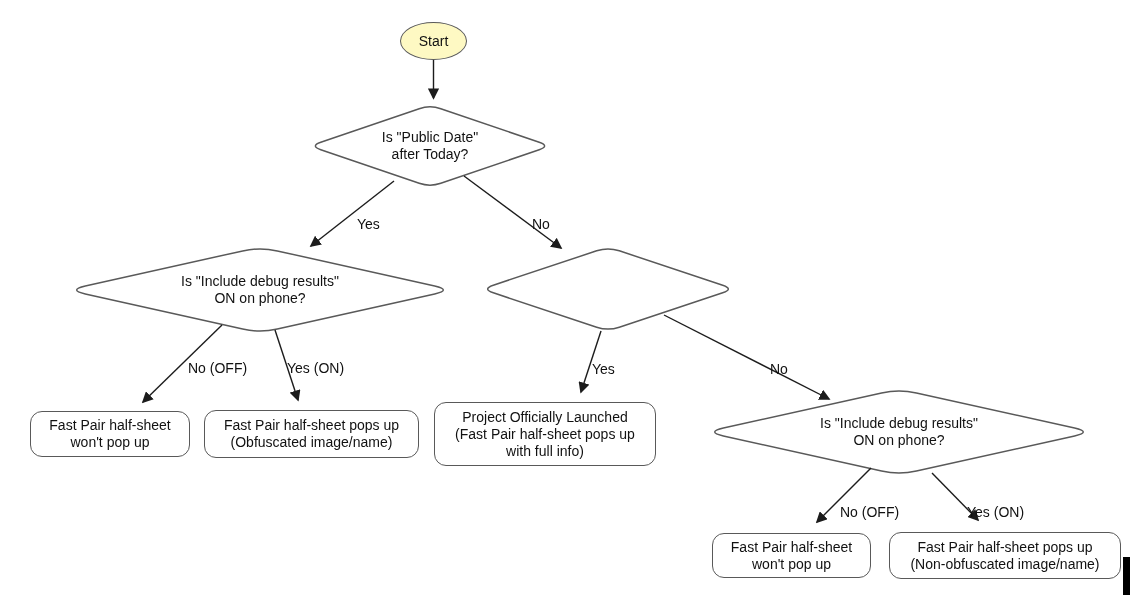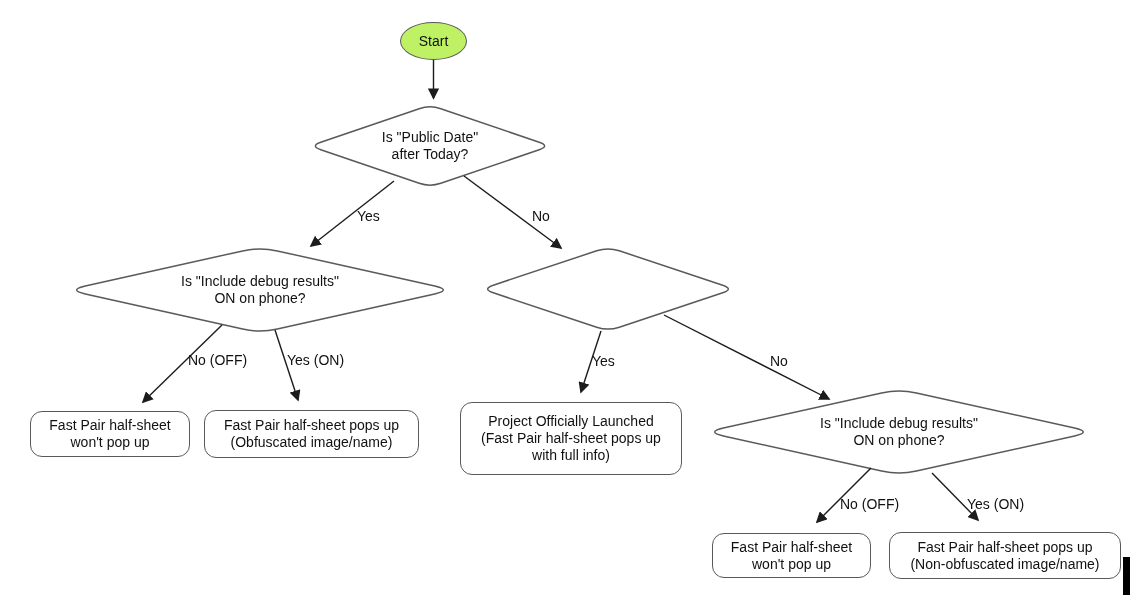--- a/index.html
+++ b/index.html
@@ -13,23 +13,23 @@
   }
   .shapes { position:absolute; left:0; top:0; }
   .shape { fill:#ffffff; stroke:var(--shape-stroke,#595959); stroke-width:1.5; }
   .edge  { stroke:var(--arrow,#1c1c1c); stroke-width:1.4; fill:none; }
   .ahp   { fill:var(--arrow,#1c1c1c); }
   .node {
     position:absolute; display:flex; align-items:center; justify-content:center;
     text-align:center; font-size:14px; line-height:17px; white-space:pre-line;
   }
   .box { border:1.5px solid var(--shape-stroke,#595959); border-radius:12px; background:#fff; }
-  .ellipse { border:1.5px solid var(--shape-stroke,#595959); border-radius:50%; background:#bef264; }
+  .ellipse { border:1.5px solid var(--shape-stroke,#595959); border-radius:50%; background:#fef9c3; }
   .dlabel { transform:translate(-50%,-50%); width:max-content; }
-  .elabel { position:absolute; font-size:14px; line-height:16px; white-space:nowrap; }
+  .elabel { position:absolute; font-size:14px; line-height:16px; white-space:nowrap;margin-top:8px; }
   .caret { position:absolute; left:1123px; top:557px; width:7px; height:38px; background:#000; }
 </style>
 </head>
 <body>
 
 <div class="stage">
 
   <svg class="shapes" width="1133" height="598">
     <defs>
       <marker id="ah" viewBox="0 0 10 10" refX="8.5" refY="5" markerWidth="8" markerHeight="8" orient="auto-start-reverse">
@@ -59,21 +59,21 @@
 after Today?</div>
   <div class="node dlabel" style="left:260px;top:290px">Is "Include debug results"
 ON on phone?</div>
   <div class="node dlabel" style="left:899px;top:432px">Is "Include debug results"
 ON on phone?</div>
 
   <div class="node box" style="left:30px;top:411px;width:160px;height:46px">Fast Pair half-sheet
 won't pop up</div>
   <div class="node box" style="left:204px;top:410px;width:215px;height:48px">Fast Pair half-sheet pops up
 (Obfuscated image/name)</div>
-  <div class="node box" style="left:460px;top:402px;width:222px;height:73px">Project Officially Launched
+  <div class="node box" style="left:434px;top:402px;width:222px;height:64px">Project Officially Launched
 (Fast Pair half-sheet pops up
 with full info)</div>
   <div class="node box" style="left:712px;top:533px;width:159px;height:45px">Fast Pair half-sheet
 won't pop up</div>
   <div class="node box" style="left:889px;top:532px;width:232px;height:47px">Fast Pair half-sheet pops up
 (Non-obfuscated image/name)</div>
 
   <div class="elabel" style="left:357px;top:208px">Yes</div>
   <div class="elabel" style="left:532px;top:208px">No</div>
   <div class="elabel" style="left:188px;top:352px">No (OFF)</div>

